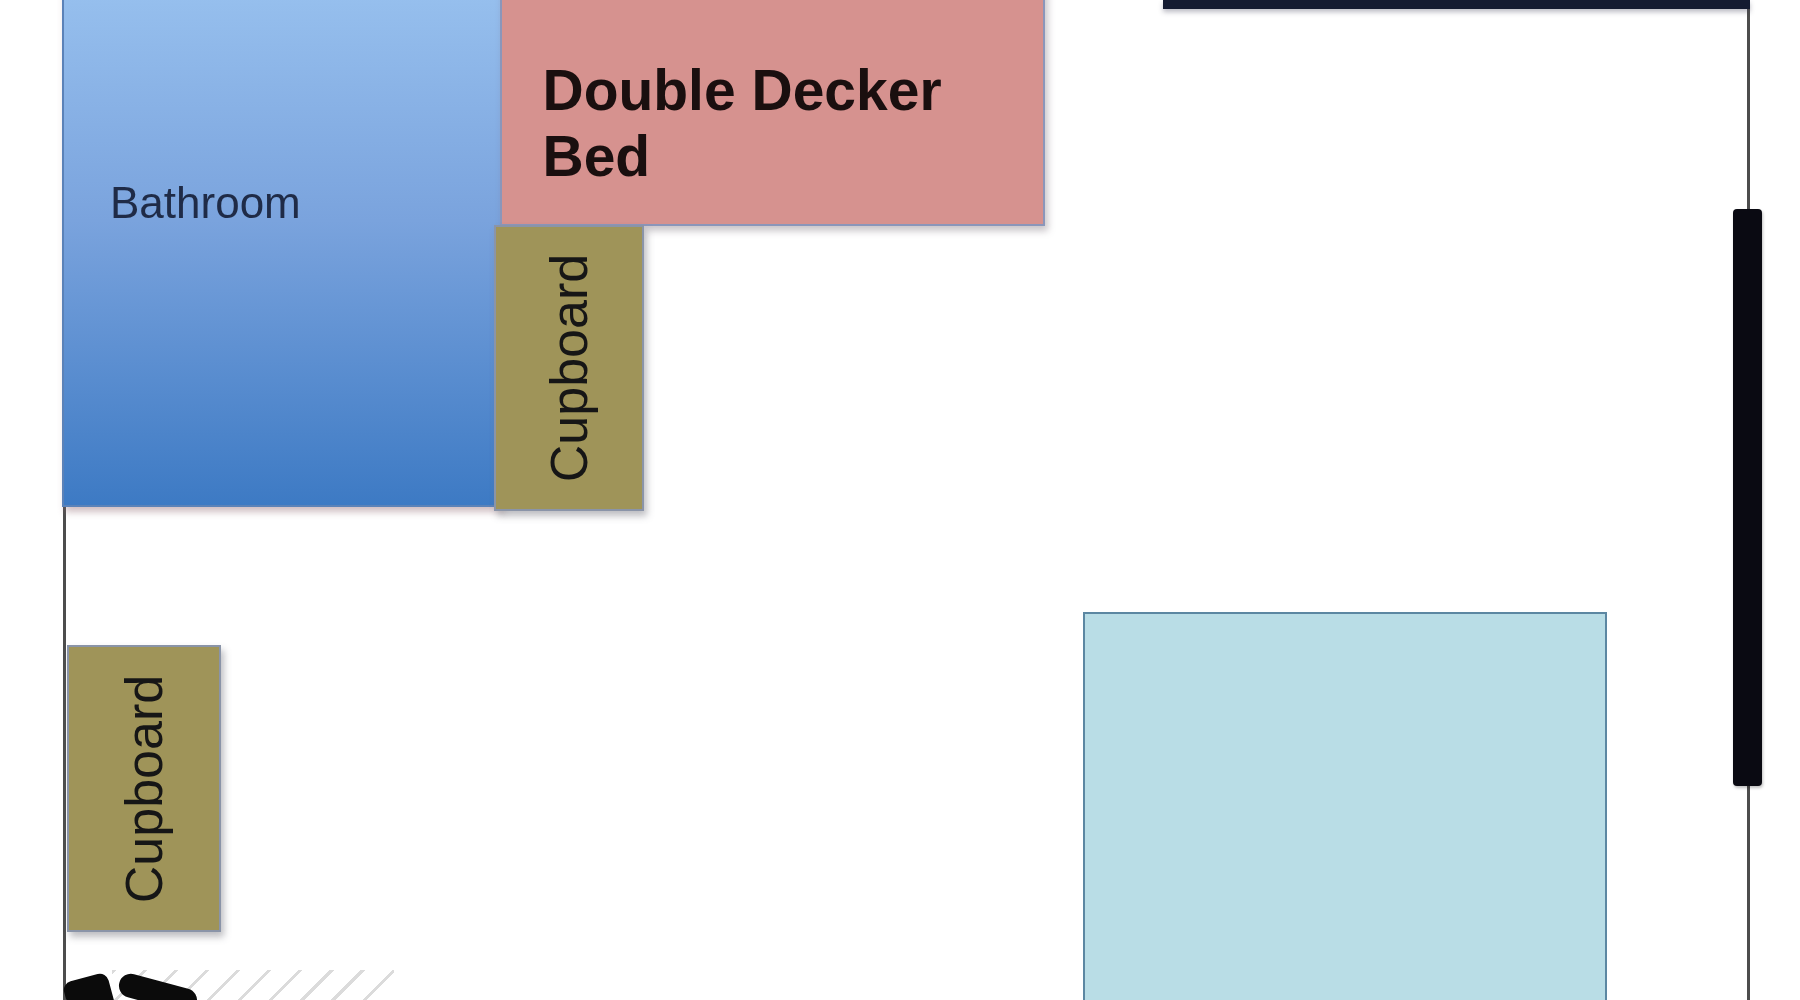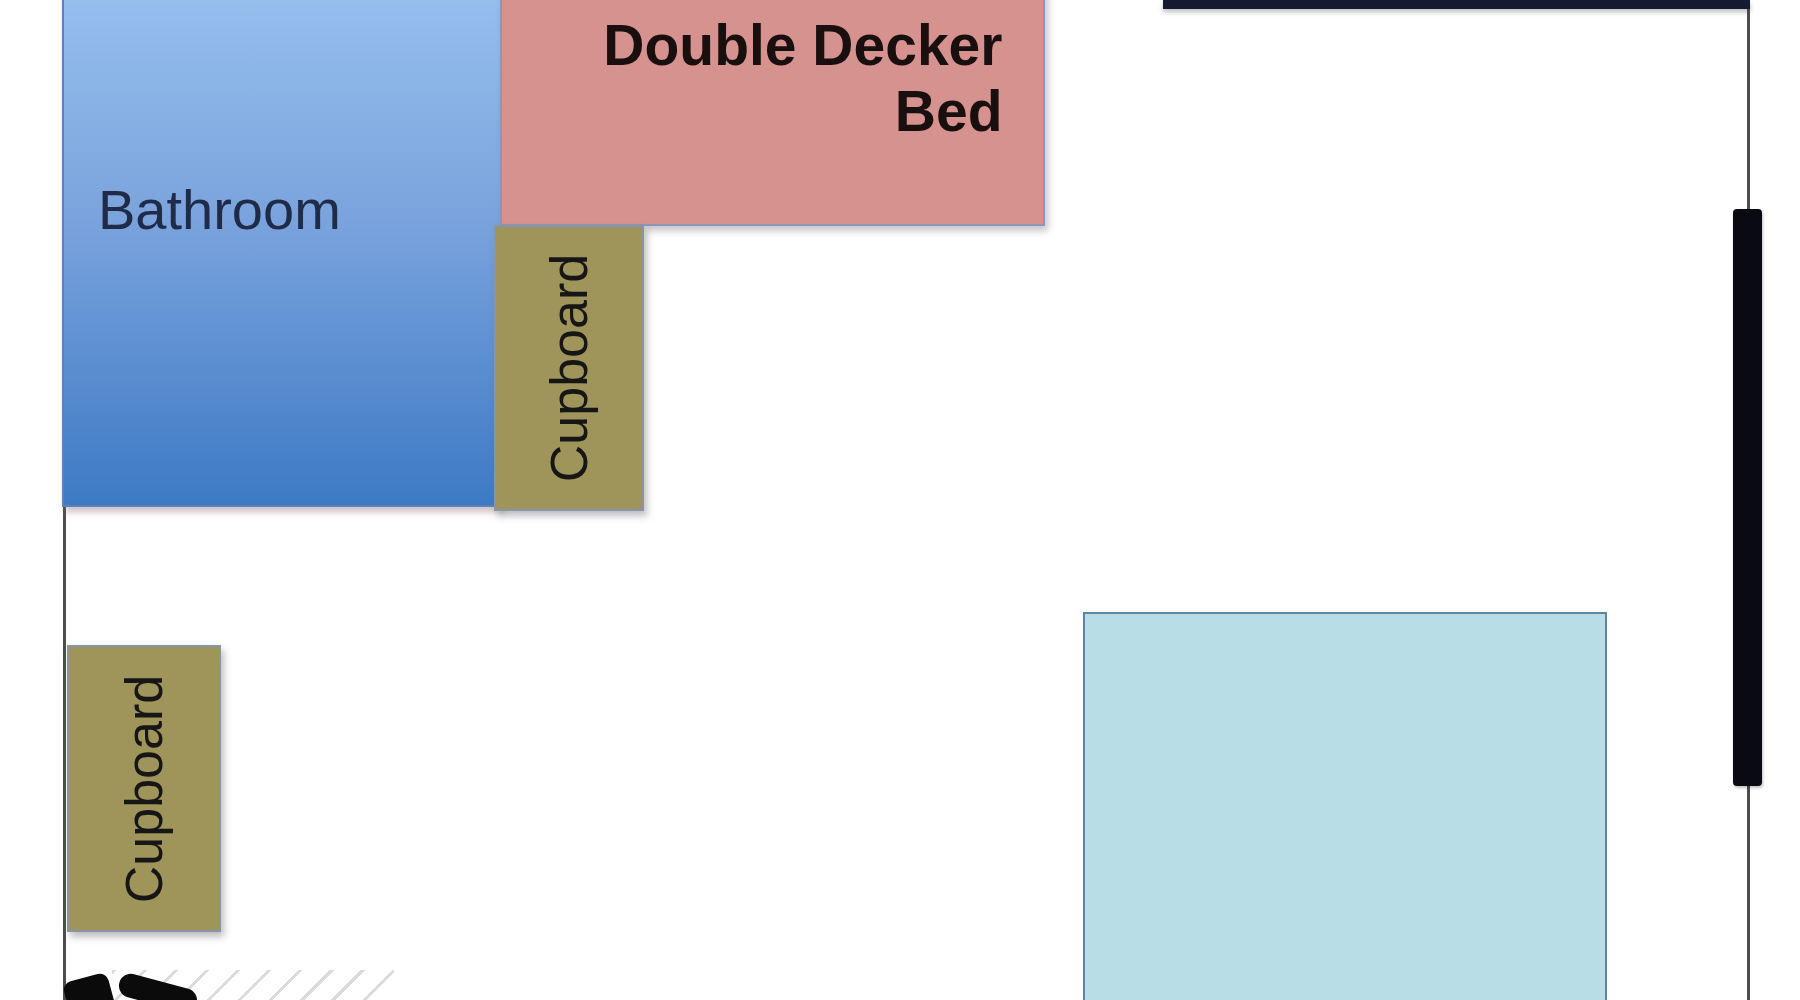--- a/index.html
+++ b/index.html
@@ -15,29 +15,29 @@
   .wall-right { left:1747px;top:5px;  width:3px;   height:995px;  }
   .topwall    { left:1163px;top:0;    width:587px; height:9px;
                 box-shadow:0 3px 5px rgba(60,60,85,0.35); }
   .window     { left:1733px;top:209px;width:29px;  height:577px;
                 border-radius:4px; box-shadow:1px 2px 3px rgba(0,0,0,0.25); }
 
   
   .bathroom { left:62px; top:-14px; width:436px; height:517px;
               border:2px solid #5b82b8;
               box-shadow:3px 5px 7px rgba(150,110,120,0.45); }
-  .bathroom-label { position:absolute; left:34px; top:191px;
-              font-size:56px; line-height:1.1; white-space:nowrap; }
+  .bathroom-label { position:absolute; left:46px; top:191px;
+              font-size:44px; line-height:1.1; white-space:nowrap; }
 
   
   .bed { left:500px; top:-18px; width:541px; height:240px;
          border:2px solid #8b96ba;
          box-shadow:3px 5px 7px rgba(120,110,120,0.4);
          display:flex; justify-content:center; align-items:flex-start; }
-  .bed-label { margin-top:28px; width:460px; text-align:right;
+  .bed-label { margin-top:73px; width:460px; text-align:left;
          font-size:57px; font-weight:bold; line-height:66px; }
 
   
   .cupboard { border:2px solid #8a94a8;
               box-shadow:3px 5px 7px rgba(110,110,120,0.45);
               display:flex; align-items:center; justify-content:center; }
   .cupboard-right { left:494px; top:225px; width:146px; height:282px; }
   .cupboard-left  { left:67px;  top:645px; width:150px; height:283px; }
   .vtext { transform:rotate(-90deg); white-space:nowrap;
            font-size:52px; line-height:1; }

